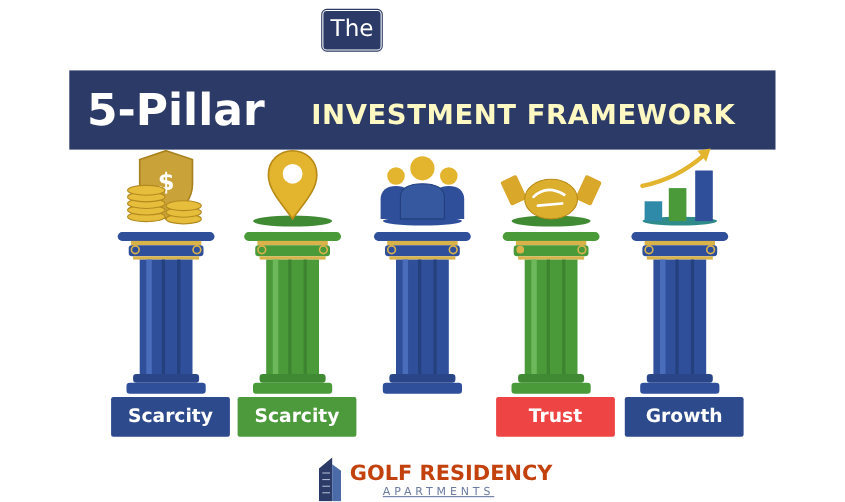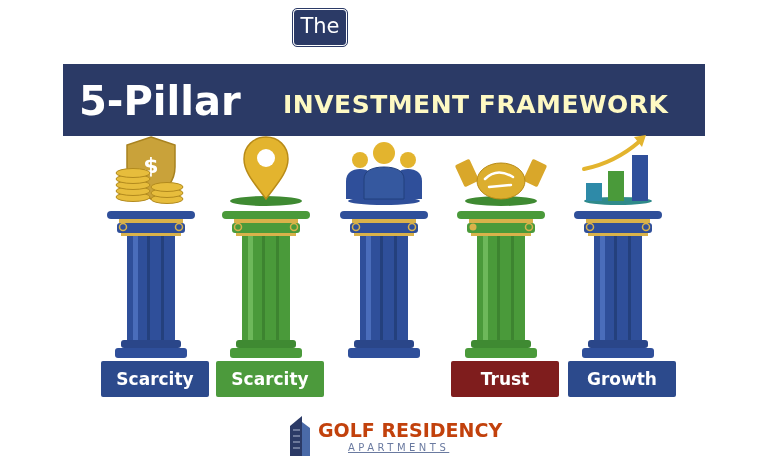--- a/index.html
+++ b/index.html
@@ -127,21 +127,21 @@
     <circle cx="22" cy="94" r="3.5" fill="#d9b24a"></circle>
     <circle cx="78" cy="94" r="3.5" fill="none" stroke="#d9b24a" stroke-width="1.5"></circle>
     <rect x="20" y="100" width="60" height="3" fill="#d9b24a"></rect>
     <rect x="26" y="103" width="48" height="104" fill="#4a9a3a"></rect>
     <rect x="32" y="103" width="5" height="104" fill="#6db85a"></rect>
     <rect x="46" y="103" width="3" height="104" fill="#3d8430"></rect>
     <rect x="60" y="103" width="3" height="104" fill="#3d8430"></rect>
     <rect x="20" y="207" width="60" height="8" rx="3" fill="#3f8a32"></rect>
     <rect x="14" y="215" width="72" height="10" rx="3" fill="#4a9a3a"></rect>
   </svg>
-  <div class="plabel" style="background:#7f1d1d">Trust</div>
+  <div class="plabel" style="background:#ef4444">Trust</div>
 </div>
 
 <div class="pillar" style="left:568px">
   <svg width="100" height="264" viewBox="0 0 100 264">
     <g>
       <ellipse cx="50" cy="68" rx="34" ry="4" fill="#2f8a8a"></ellipse>
       <rect x="18" y="50" width="16" height="18" fill="#2e8aa8"></rect>
       <rect x="40" y="38" width="16" height="30" fill="#4a9a3a"></rect>
       <rect x="64" y="22" width="16" height="46" fill="#2f4f9a"></rect>
       <path d="M16 36 C36 32 56 22 72 8" stroke="#e3b42e" stroke-width="4" fill="none" stroke-linecap="round"></path>

